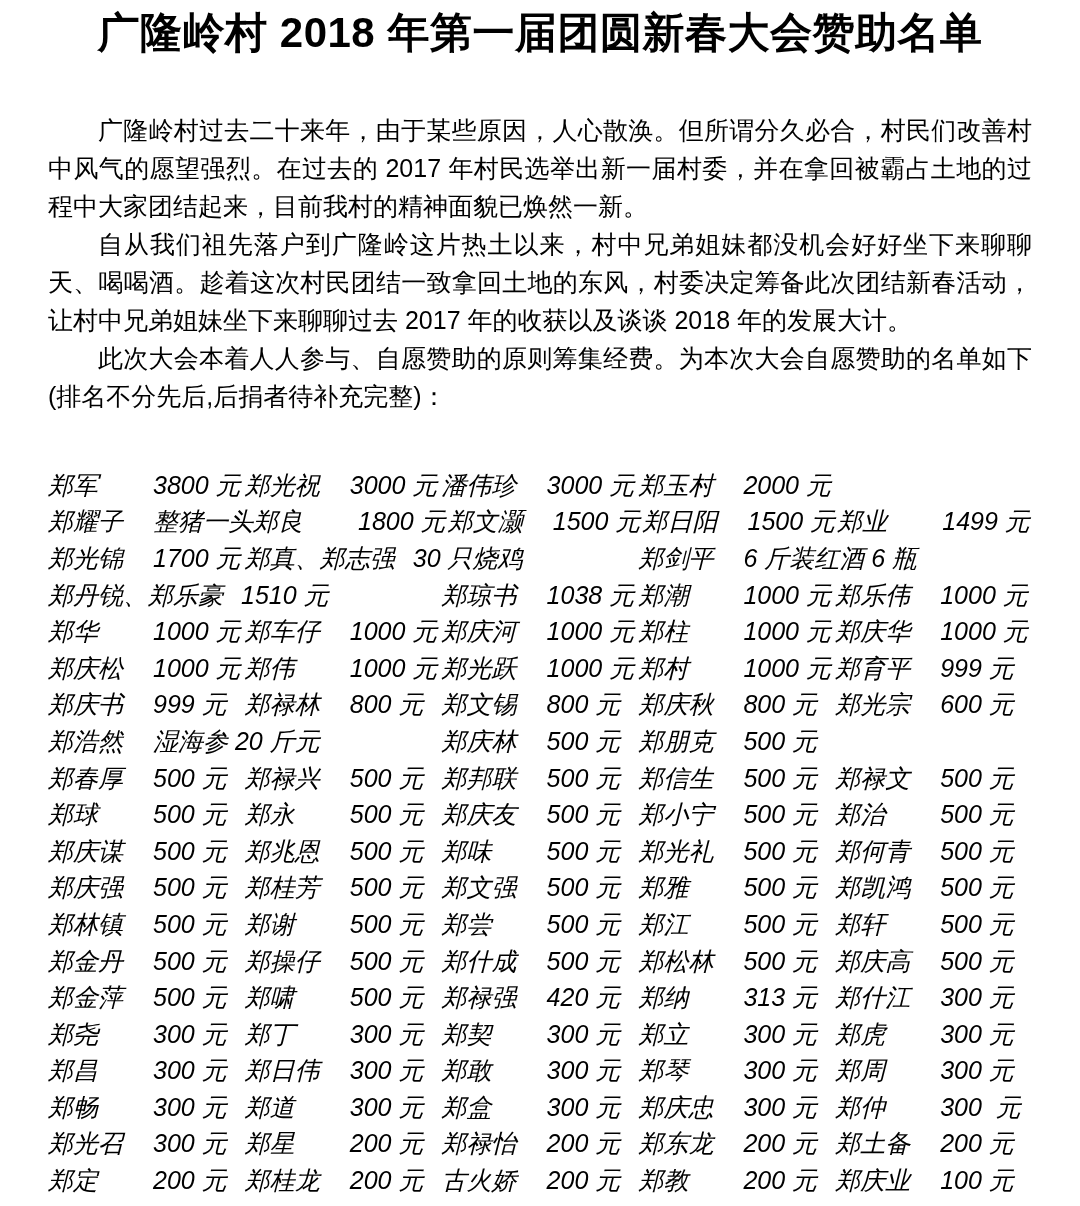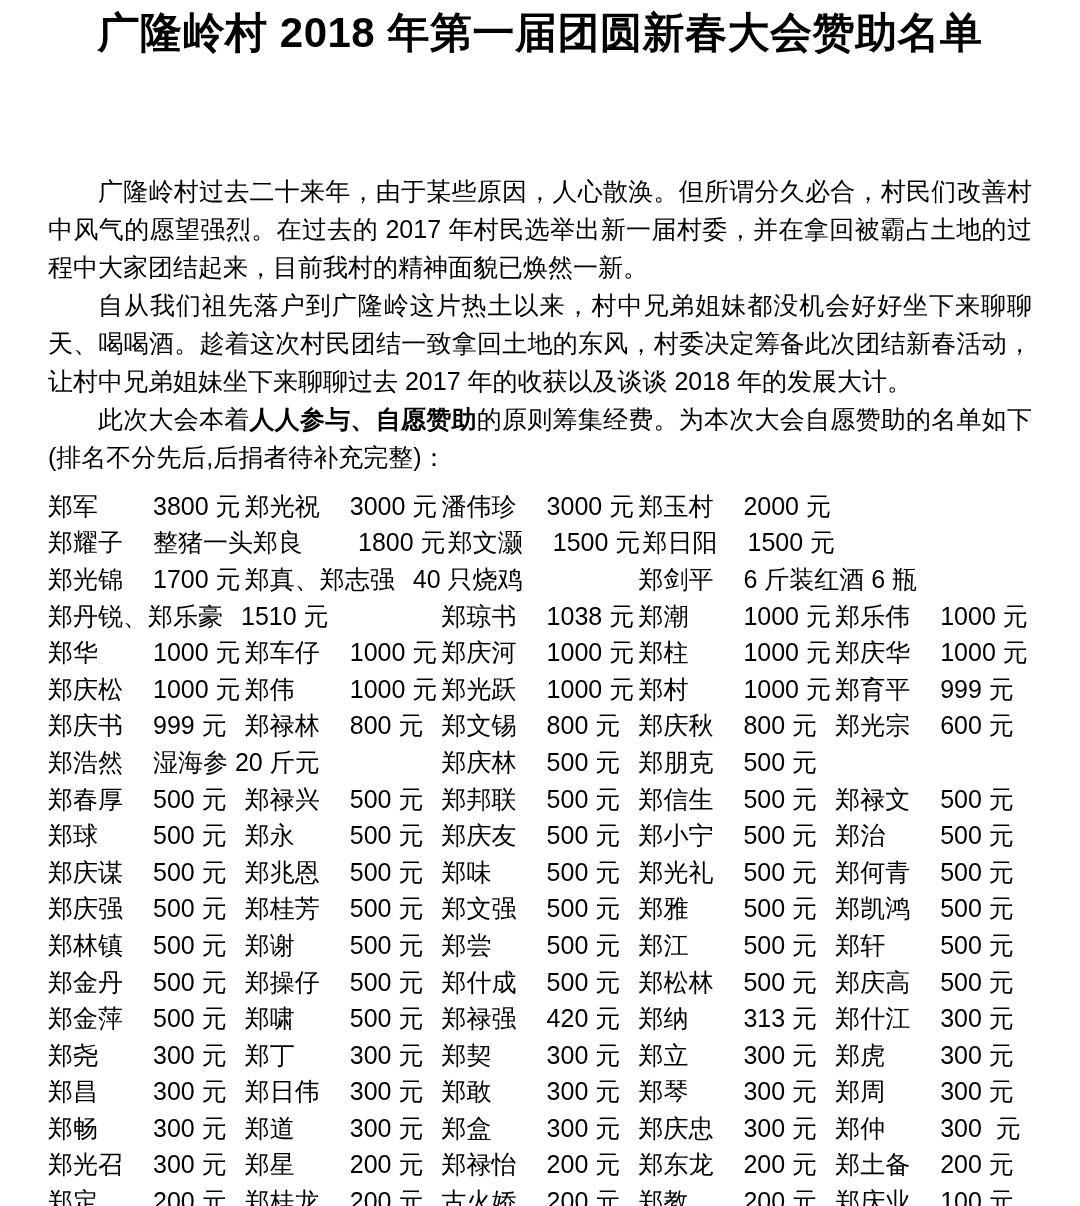--- a/index.html
+++ b/index.html
@@ -15,30 +15,30 @@
     padding: 6px 48px 4px 48px;
   }
   .title {
     font-size: 42px;
     line-height: 54px;
     font-weight: 700;
     text-align: center;
     margin: 0;
     letter-spacing: 0.5px;
   }
-  .intro { margin-top: 112px; }
+  .intro { margin-top: 51px; }
   .para {
     font-size: 25px;
     line-height: 38px;
     text-align: justify;
     text-indent: 2em;
     margin: 0;
   }
-  .bold-seg { font-weight: 700; }
-  .donor-list { margin-top: 12px; }
+  .bold-seg { font-weight: 400; }
+  .donor-list { margin-top: 52px; font-style: italic; }
   .donor-row {
     display: grid;
     grid-template-columns: repeat(5, 1fr);
     height: 36.6px;
     align-items: center;
     font-size: 25px;
   }
   .donor-cell { display: flex; align-items: baseline; white-space: nowrap; }
   .donor-name { flex: 0 0 auto; min-width: 105px; }
   .donor-amount { flex: 0 0 auto; white-space: pre; }
@@ -87,29 +87,33 @@
           <span class="donor-amount">1800 元</span>
         </div>
         <div class="donor-cell">
           <span class="donor-name">郑文灏</span>
           <span class="donor-amount">1500 元</span>
         </div>
         <div class="donor-cell">
           <span class="donor-name">郑日阳</span>
           <span class="donor-amount">1500 元</span>
         </div>
+        <div class="donor-cell">
+          <span class="donor-name">郑业</span>
+          <span class="donor-amount">1499 元</span>
+        </div>
       </div>
       <div class="donor-row">
         <div class="donor-cell">
           <span class="donor-name">郑光锦</span>
           <span class="donor-amount">1700 元</span>
         </div>
         <div class="donor-cell span2">
           <span class="donor-name">郑真、郑志强</span>
-          <span class="donor-amount">40 只烧鸡</span>
+          <span class="donor-amount">30 只烧鸡</span>
         </div>
         <div class="donor-cell span2">
           <span class="donor-name">郑剑平</span>
           <span class="donor-amount">6 斤装红酒 6 瓶</span>
         </div>
       </div>
       <div class="donor-row">
         <div class="donor-cell span2">
           <span class="donor-name">郑丹锐、郑乐豪</span>
           <span class="donor-amount">1510 元</span>

